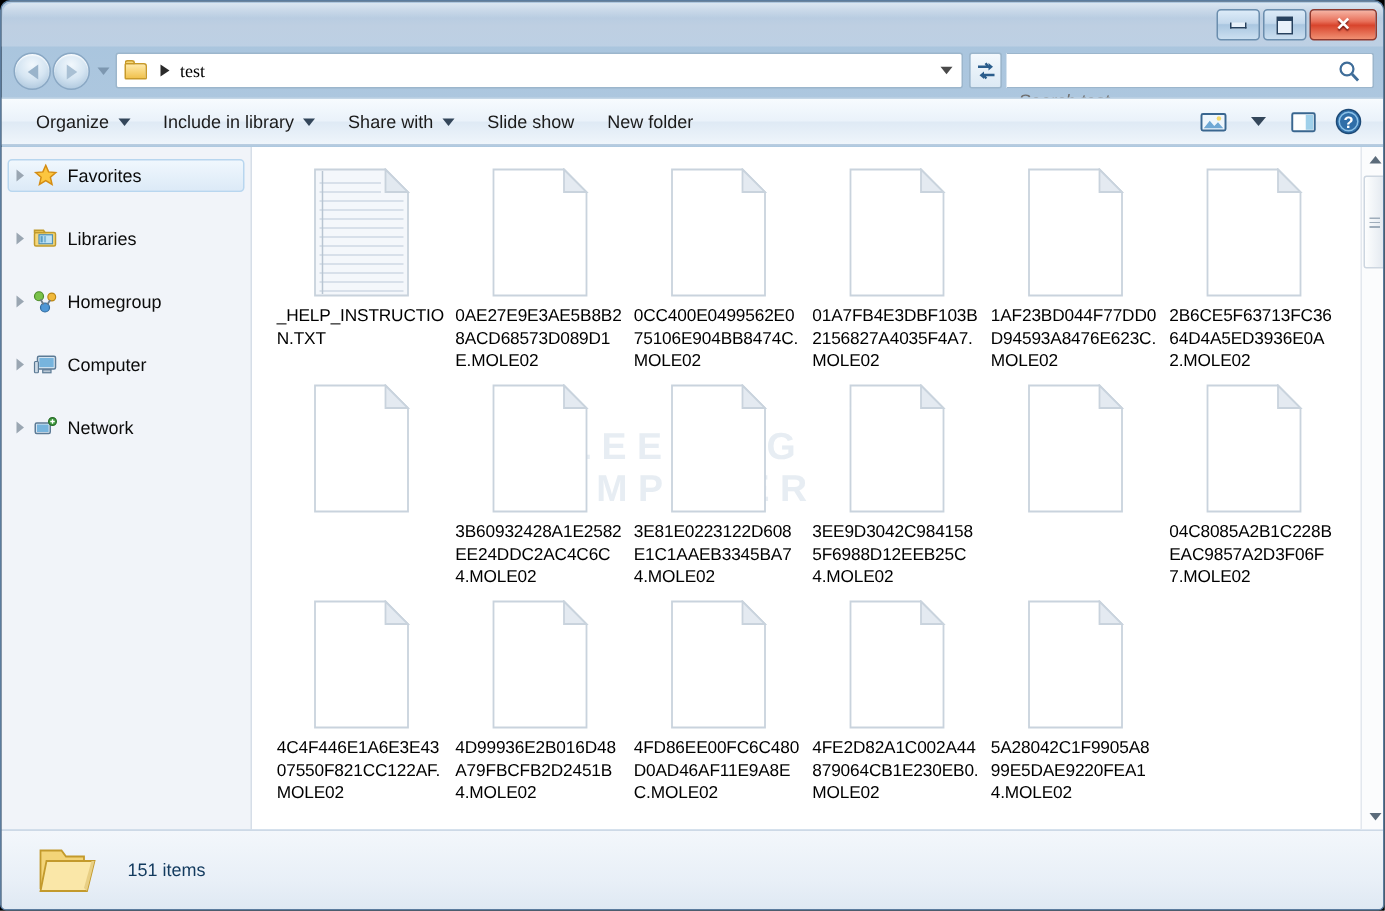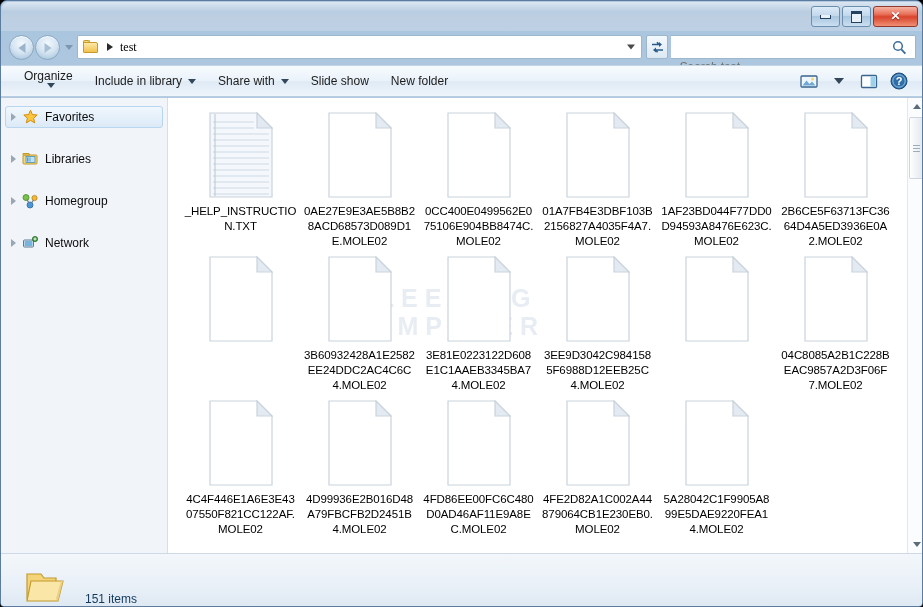--- a/index.html
+++ b/index.html
@@ -215,21 +215,21 @@
   }
   .cmditem {
     display: flex; align-items: center;
     height: 24px;
     padding: 0 11px;
     font-size: 12px;
     color: #1b1b1b;
     cursor: default;
     border-radius: 2px;
   }
-  .cmditem:first-child { margin-left: 12px; flex-direction: column; }
+  .cmditem:first-child { margin-left: 12px; }
   .cmdcaret {
     margin-left: 6px;
     width: 0; height: 0;
     border-left: 4px solid transparent;
     border-right: 4px solid transparent;
     border-top: 5px solid #33465a;
   }
   #cmdbar-right {
     margin-left: auto;
     display: flex; align-items: center;
@@ -321,21 +321,21 @@
     align-items: center;
     cursor: default;
   }
   .fileicon-wrap {
     height: 98px;
     display: flex; align-items: center; justify-content: center;
   }
   .filelabel {
     font-size: 11.5px;
     color: #000;
-    text-align: center;
+    text-align: left;
     line-height: 15px;
     width: 112px;
     word-break: break-all;
     letter-spacing: -0.1px;
   }
 
   
   .paper { display: block; }
 
   
@@ -368,21 +368,21 @@
     background: repeating-linear-gradient(to bottom, #9fadbb 0 1px, transparent 1px 3px);
   }
 
   
   #statusbar {
     position: absolute;
     left: 0; top: 552px;
     width: 923px; height: 53px;
     background: linear-gradient(to bottom, #f3f7fb 0%, #e8eff7 65%, #dfe9f3 100%);
     border-top: 1px solid #cdd9e6;
-    display: flex; align-items: flex-end;
+    display: flex; align-items: center;
   }
   #status-folder-icon {
     margin-left: 22px;
     width: 44px; height: 38px;
     position: relative;
   }
   #status-text {
     margin-left: 18px;
     font-size: 12px;
     color: #123a5e;
@@ -521,20 +521,30 @@
         <svg class="navicon" viewBox="0 0 17 16">
           <circle cx="4" cy="4.5" r="3" fill="#79c24a" stroke="#4b8a28" stroke-width=".8"></circle>
           <circle cx="12.5" cy="5" r="2.6" fill="#f0b93c" stroke="#bb8715" stroke-width=".8"></circle>
           <circle cx="8" cy="12" r="3" fill="#4e97d6" stroke="#2f6a9e" stroke-width=".8"></circle>
           <line x1="5" y1="6.5" x2="7" y2="10" stroke="#6c7b88" stroke-width="1.2"></line>
           <line x1="11.5" y1="7" x2="9.5" y2="10" stroke="#6c7b88" stroke-width="1.2"></line>
         </svg>
         <span>Homegroup</span>
       </div>
 
+      <div class="navitem">
+        <span class="navtri"></span>
+        <svg class="navicon" viewBox="0 0 17 16">
+          <rect x="3" y="2.5" width="12" height="8.5" rx="1" fill="#dfeaf3" stroke="#5c7a95" stroke-width="1"></rect>
+          <rect x="4.2" y="3.6" width="9.6" height="6.2" fill="#77b4dd"></rect>
+          <rect x="6.5" y="11.5" width="5.5" height="2" fill="#b9c7d4" stroke="#5c7a95" stroke-width=".8"></rect>
+          <rect x="1" y="6" width="2.6" height="7.5" rx=".6" fill="#cfdbe6" stroke="#5c7a95" stroke-width=".8"></rect>
+        </svg>
+        <span>Computer</span>
+      </div>
 
       <div class="navitem">
         <span class="navtri"></span>
         <svg class="navicon" viewBox="0 0 17 16">
           <rect x="1.5" y="5" width="10" height="7" rx="1" fill="#dfeaf3" stroke="#5c7a95" stroke-width="1"></rect>
           <rect x="2.6" y="6" width="7.8" height="5" fill="#77b4dd"></rect>
           <circle cx="13" cy="4" r="2.6" fill="#3f9c3f" stroke="#2a6d2a" stroke-width=".8"></circle>
           <path d="M11.5 4 h3 M13 2.5 v3" stroke="#ffffff" stroke-width=".9"></path>
         </svg>
         <span>Network</span>

